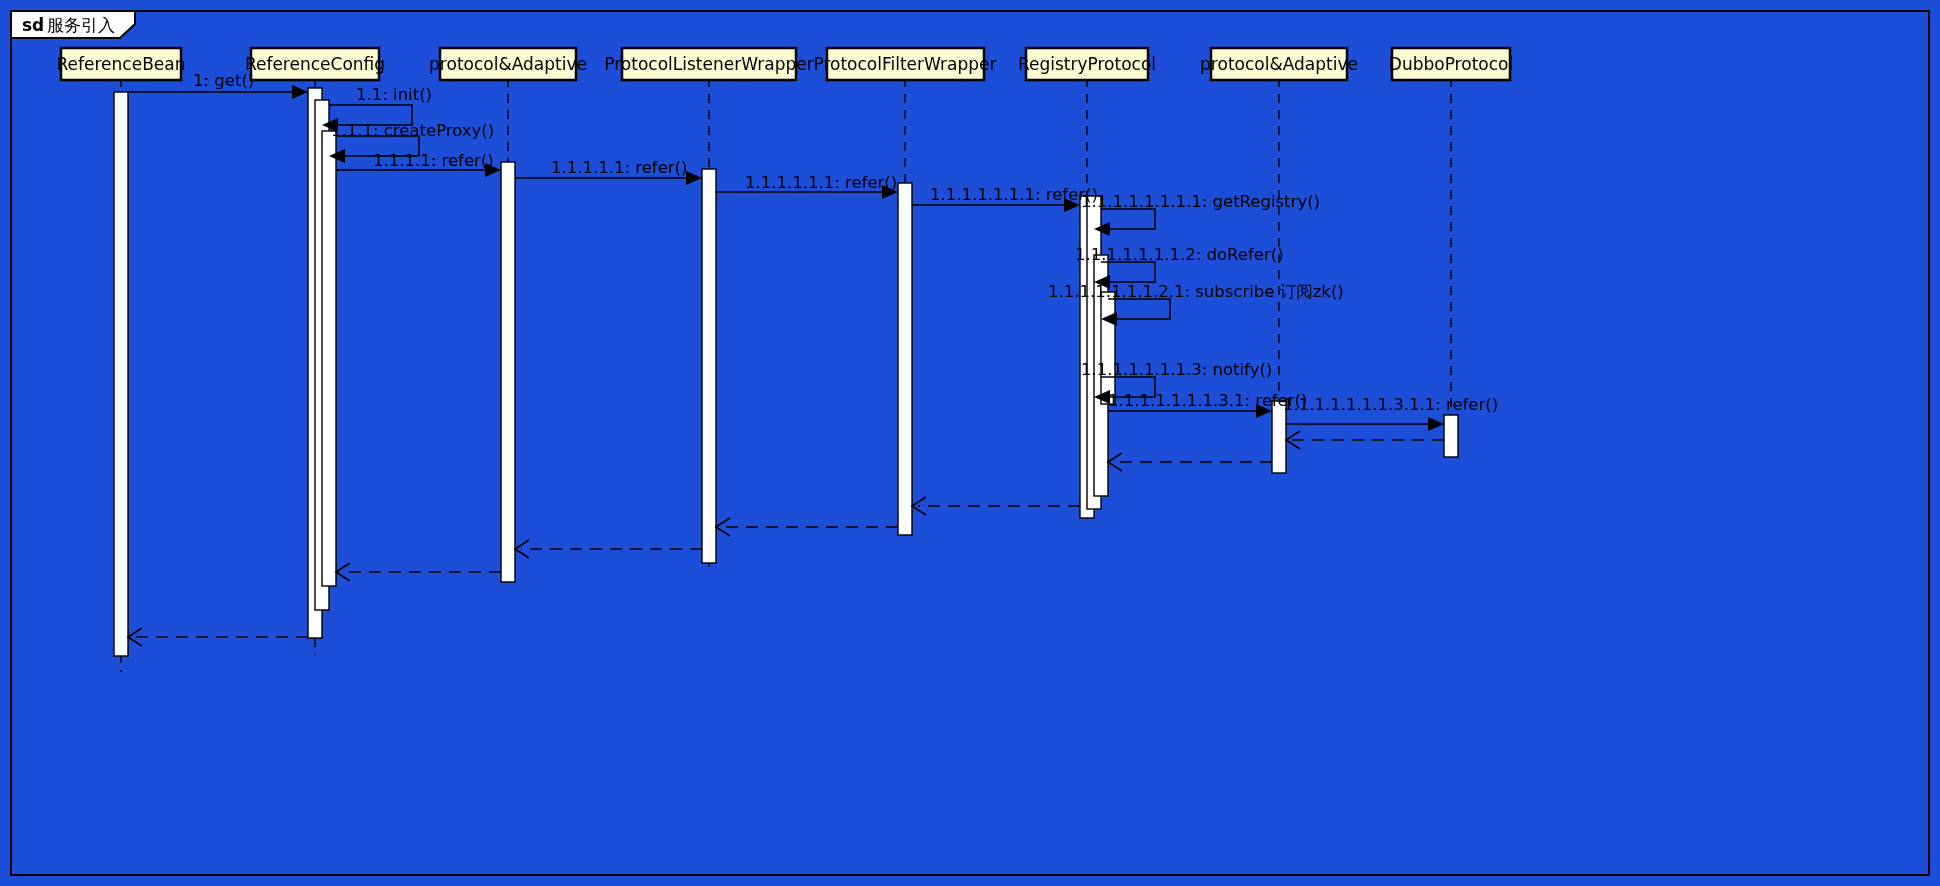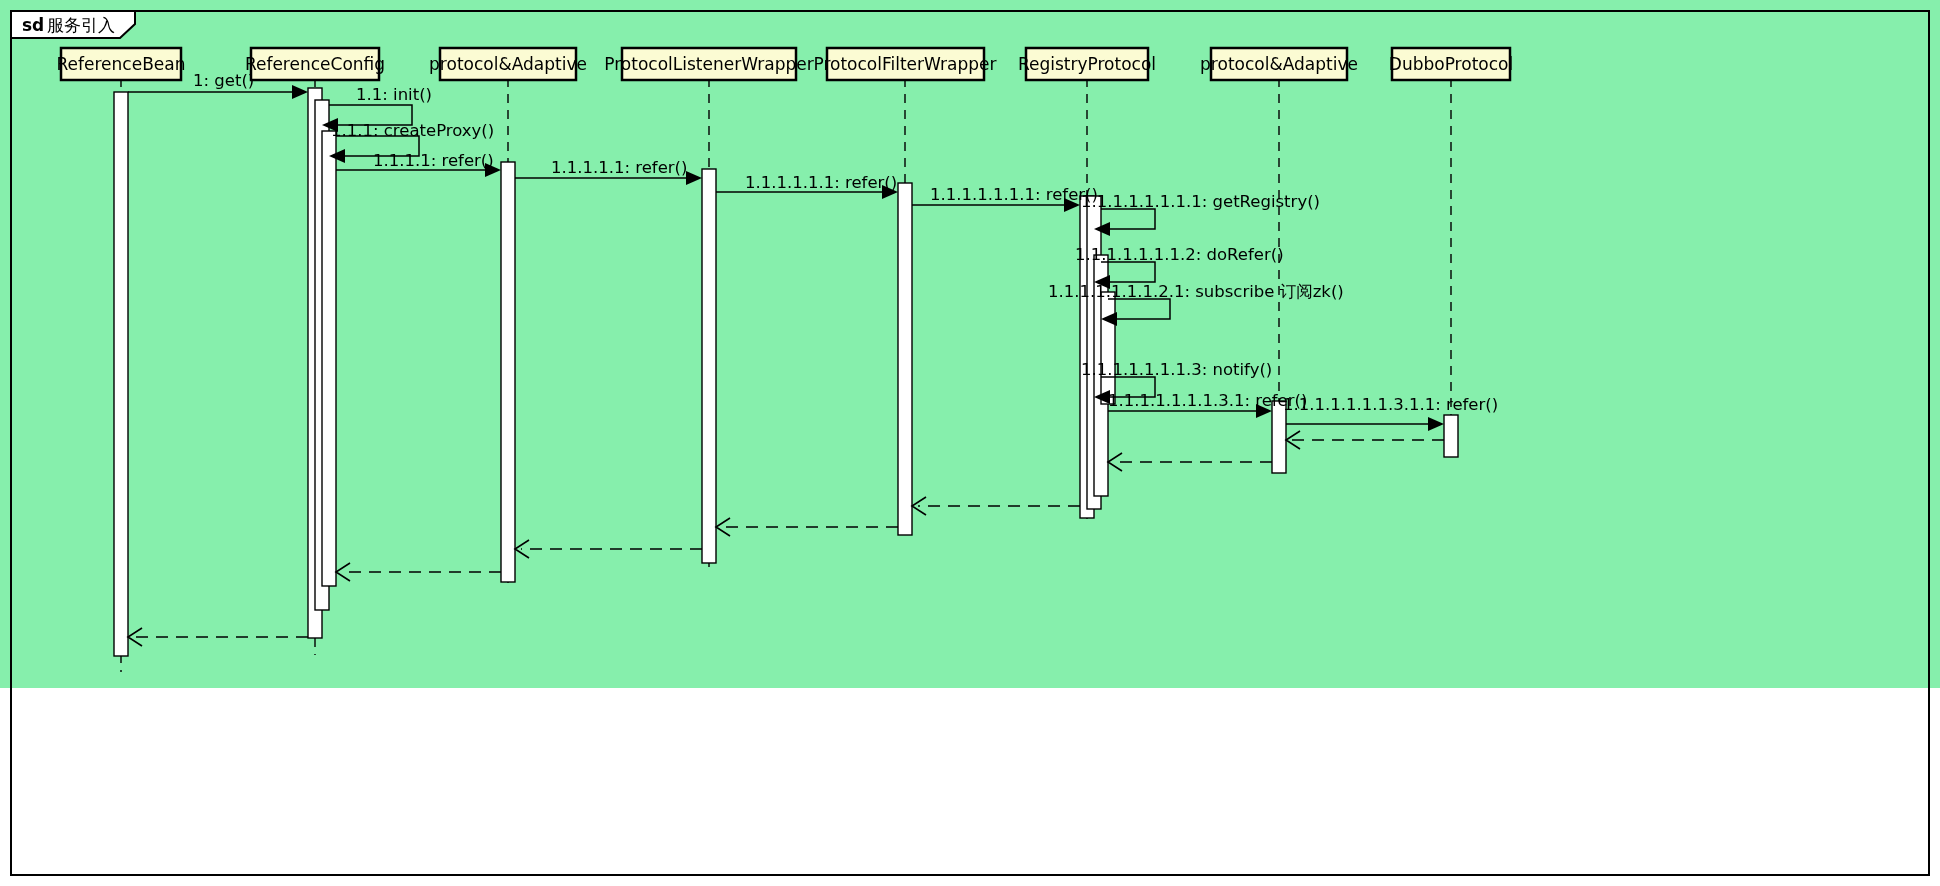--- a/index.html
+++ b/index.html
@@ -9,22 +9,22 @@
   }
   body {
     font-family: "DejaVu Sans", "Liberation Sans", sans-serif;
     width: 1940px;
     height: 886px;
     overflow: hidden;
   }
   #diagram-root {
     position: relative;
     width: 1940px;
-    height: 688px;
-    background: #86efac;
+    height: 886px;
+    background: #1d4ed8;
   }
   svg#seq {
     display: block;
     width: 1940px;
     height: 886px;
     shape-rendering: geometricPrecision;
   }
   .frame-border {
     fill: none;
     stroke: #000000;

